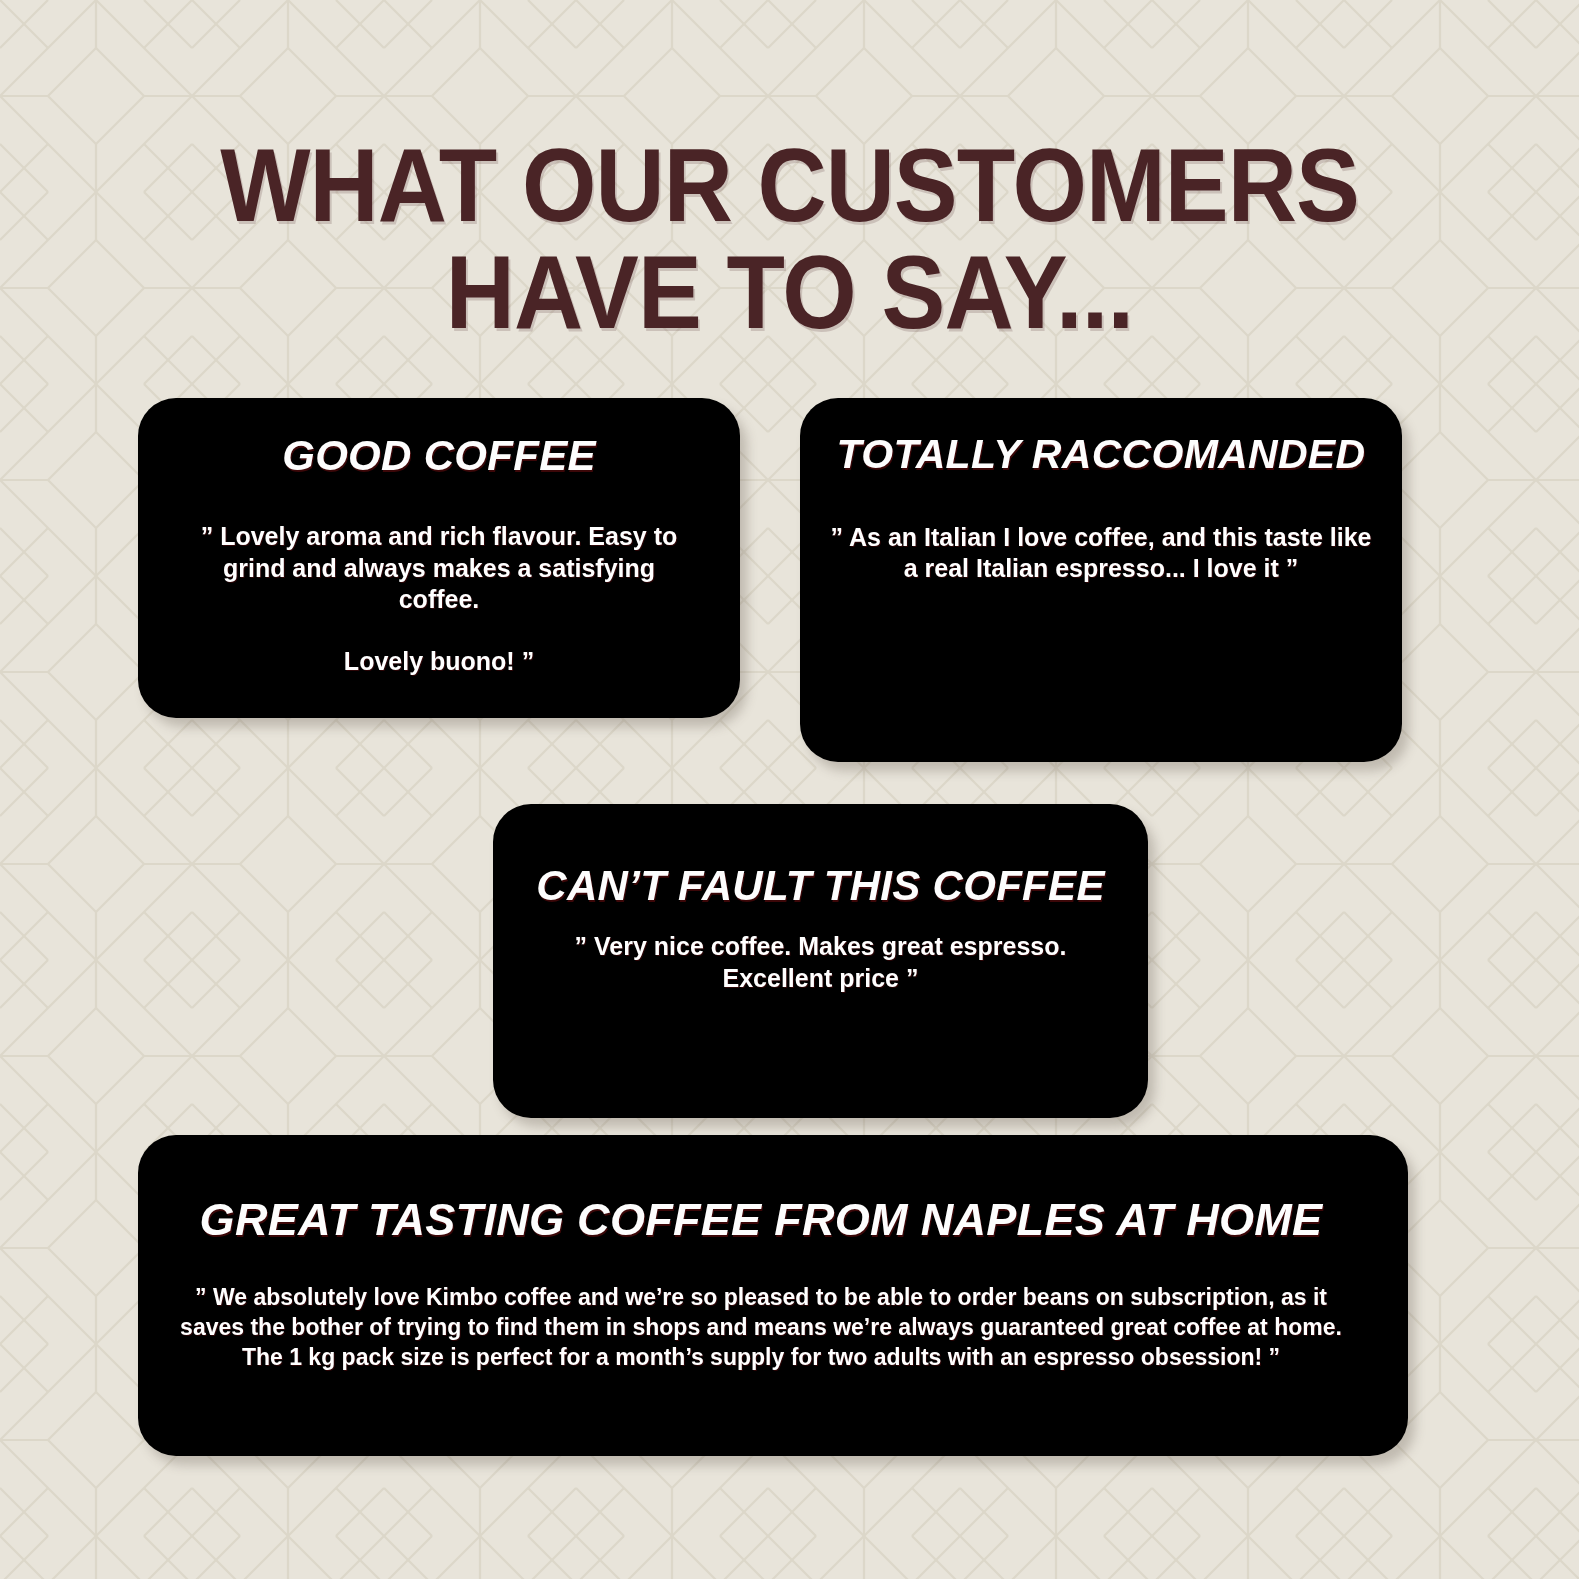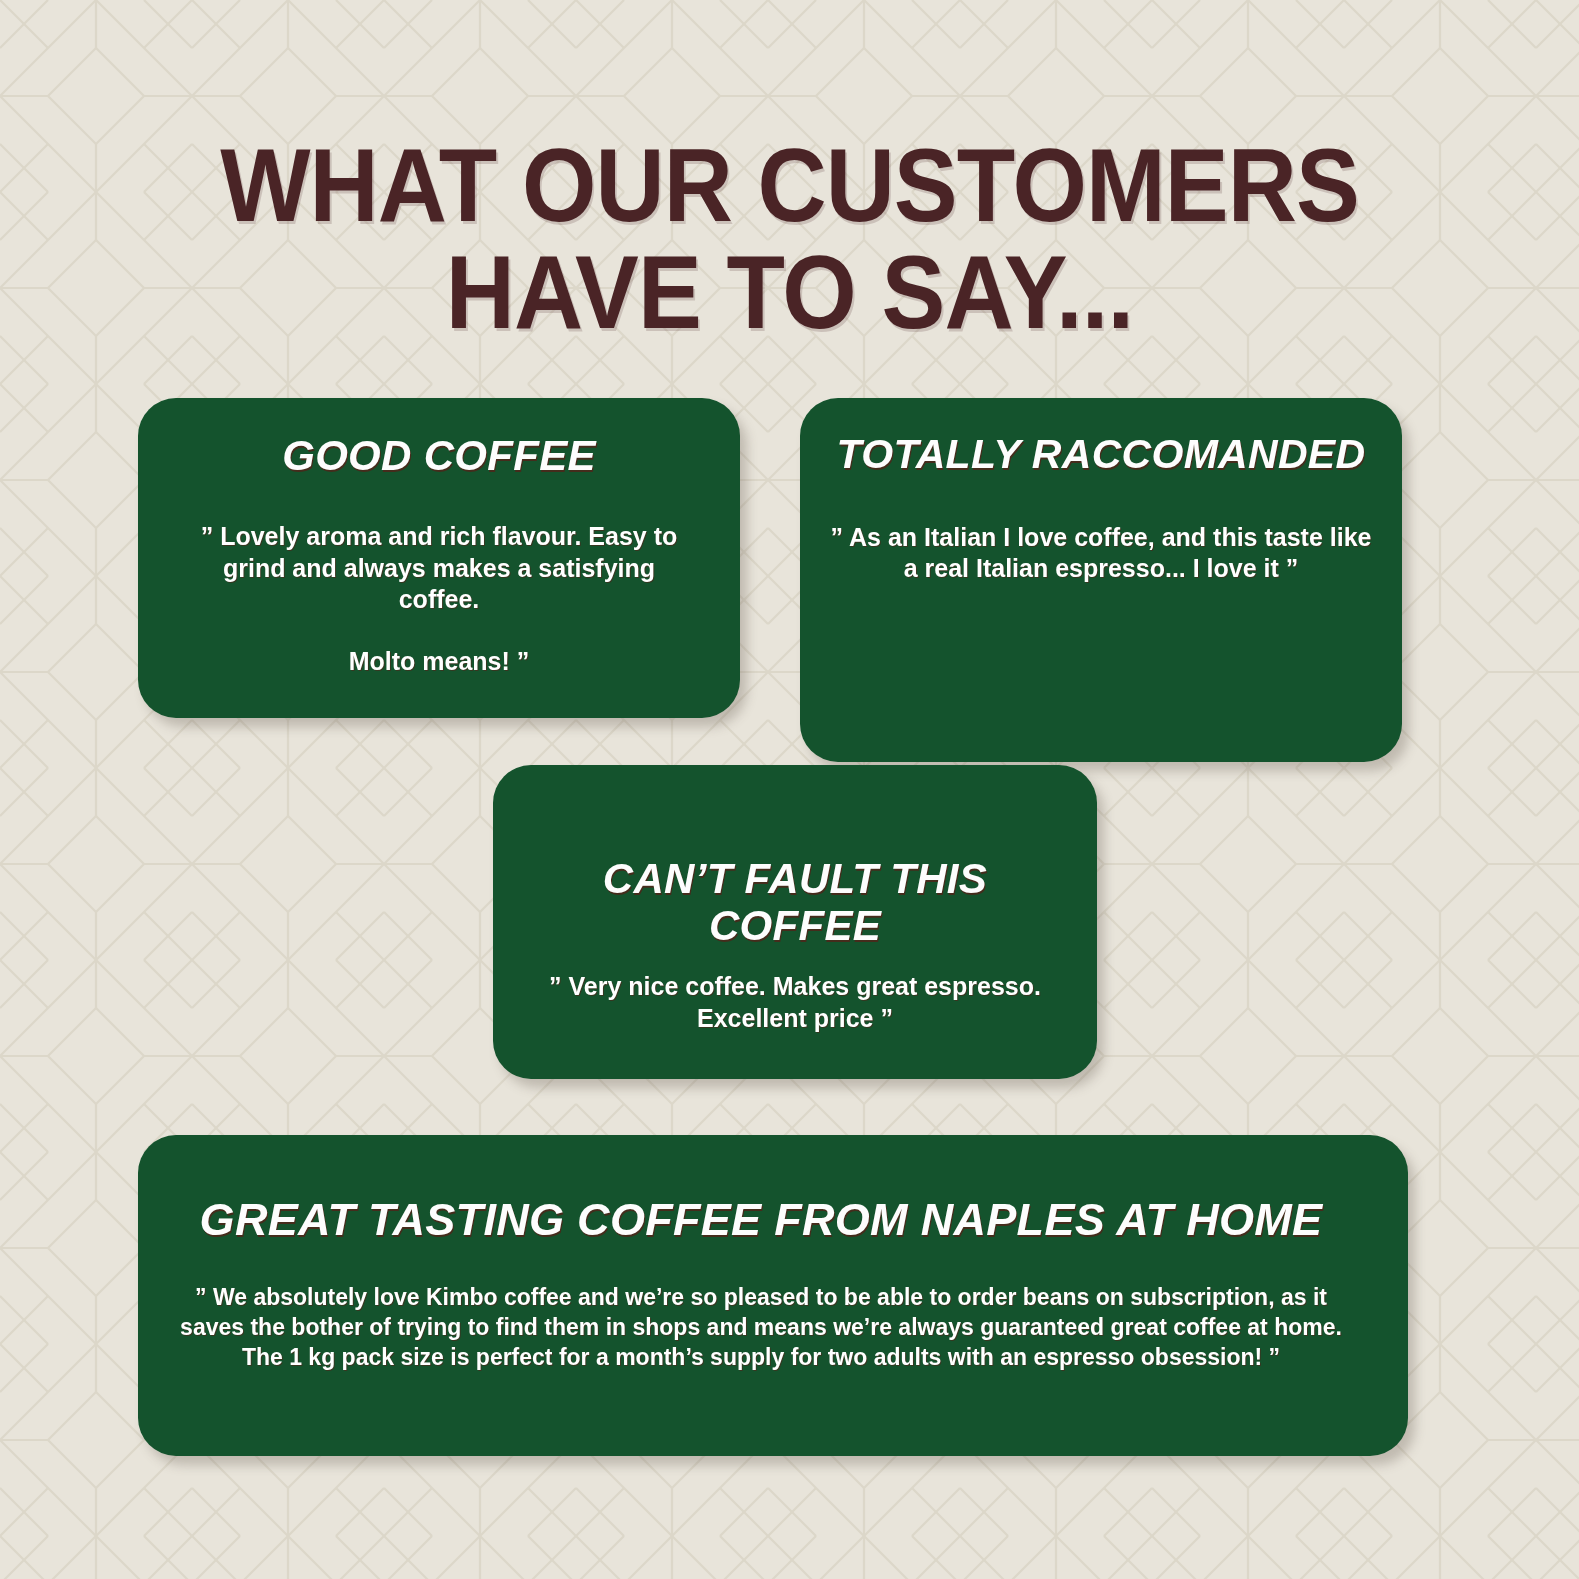--- a/index.html
+++ b/index.html
@@ -51,21 +51,21 @@
   }
   .headline .hl-line {
     display: block;
     white-space: nowrap;
   }
 
   
   .card {
     position: absolute;
     z-index: 2;
-    background: #14532d;
+    background: #000000;
     border-radius: 38px;
     box-shadow: 7px 9px 11px rgba(90,80,70,0.28);
     box-sizing: border-box;
     padding: 26px 30px;
     color: #ffffff;
   }
   .card-title {
     font-family: "Liberation Sans", sans-serif;
     font-weight: bold;
     font-style: italic;
@@ -113,24 +113,24 @@
     padding-right: 18px;
   }
   #card-totally-raccomanded .card-title {
     font-size: 41px;
     margin-bottom: 44px;
   }
 
   
   #card-cant-fault {
     left: 493px;
-    top: 765px;
-    width: 604px;
+    top: 804px;
+    width: 655px;
     height: 314px;
-    padding-top: 90px;
+    padding-top: 58px;
   }
   #card-cant-fault .card-title { margin-bottom: 22px; }
 
   
   #card-naples {
     left: 138px;
     top: 1135px;
     width: 1270px;
     height: 321px;
     padding-top: 60px;
@@ -172,21 +172,21 @@
   </svg>
 
   <h1 class="headline">
     <span class="hl-line">WHAT OUR CUSTOMERS</span>
     <span class="hl-line">HAVE TO SAY...</span>
   </h1>
 
   <div class="card" id="card-good-coffee">
     <p class="card-title">GOOD COFFEE</p>
     <p class="card-body">” Lovely aroma and rich flavour. Easy to grind and always makes a satisfying coffee.</p>
-    <p class="card-body">Molto means! ”</p>
+    <p class="card-body">Lovely buono! ”</p>
   </div>
 
   <div class="card" id="card-totally-raccomanded">
     <p class="card-title">TOTALLY RACCOMANDED</p>
     <p class="card-body">” As an Italian I love coffee, and this taste like a real Italian espresso... I love it ”</p>
   </div>
 
   <div class="card" id="card-cant-fault">
     <p class="card-title">CAN’T FAULT THIS COFFEE</p>
     <p class="card-body">” Very nice coffee. Makes great espresso. Excellent price ”</p>

